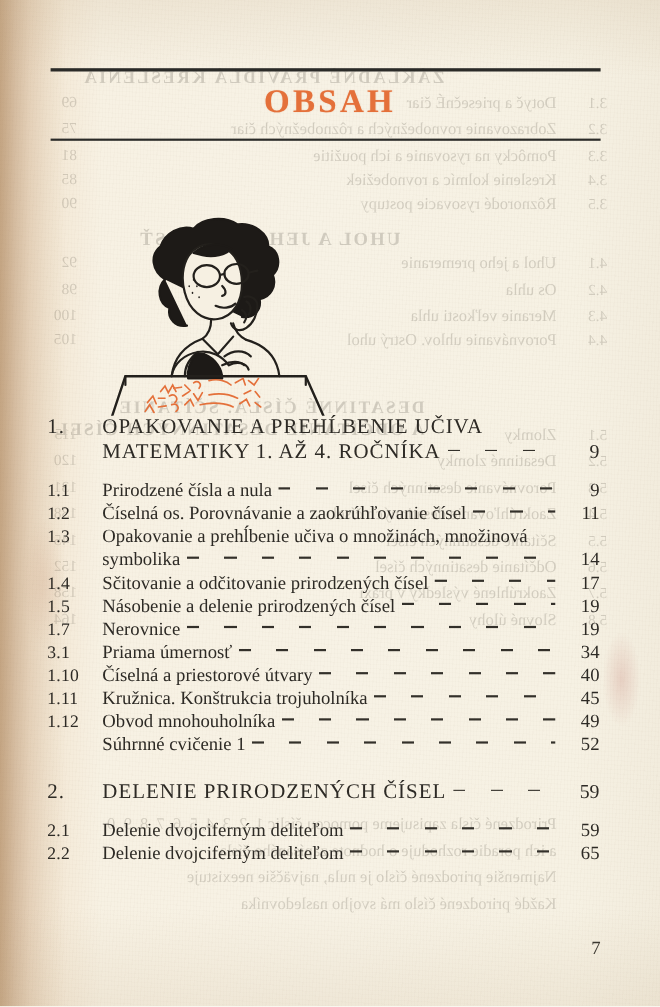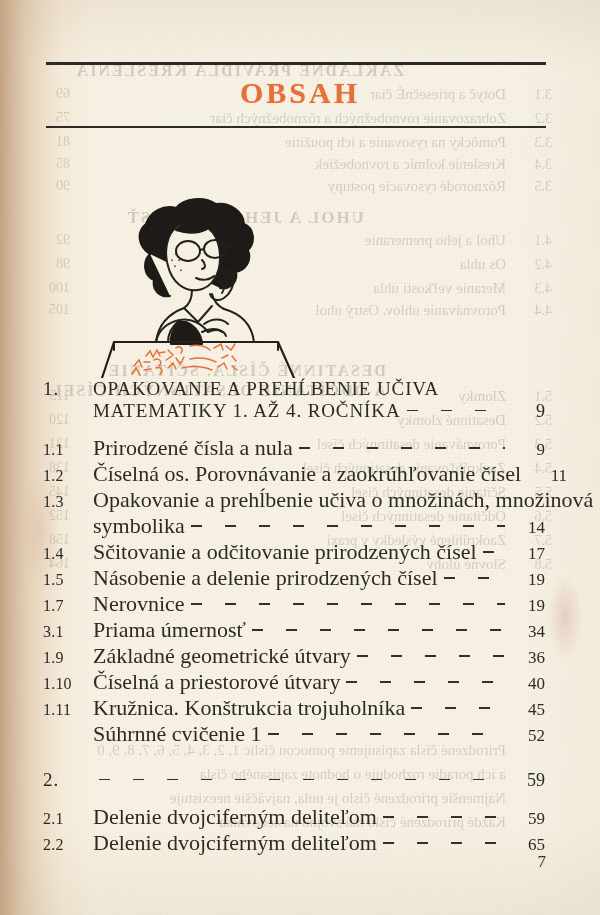--- a/index.html
+++ b/index.html
@@ -143,21 +143,21 @@
     color: #2d2a25;
   }
 
   .col-num {
     flex: 0 0 50px;
     font-size: 16px;
     letter-spacing: .2px;
   }
   .col-title {
     flex: 0 0 auto;
-    font-size: 22px;
+    font-size: 17px;
     white-space: nowrap;
   }
   .leaders {
     flex: 1 1 auto;
     position: relative;
     height: 1em;
     margin: 0 6px;
     overflow: hidden;
   }
   .leaders::before {
@@ -452,46 +452,47 @@
         <span class="leaders"></span>
         <span class="col-page">19</span>
       </div>
       <div class="toc-row">
         <span class="col-num">3.1</span>
         <span class="col-title">Priama úmernosť</span>
         <span class="leaders"></span>
         <span class="col-page">34</span>
       </div>
       <div class="toc-row">
-        <span class="col-num">1.9</span>
-        <span class="col-title">Základné geometrické útvary</span>
-        <span class="leaders"></span>
-        <span class="col-page">36</span>
-      </div>
-      <div class="toc-row">
         <span class="col-num">1.10</span>
         <span class="col-title">Číselná a priestorové útvary</span>
         <span class="leaders"></span>
         <span class="col-page">40</span>
       </div>
       <div class="toc-row">
         <span class="col-num">1.11</span>
         <span class="col-title">Kružnica. Konštrukcia trojuholníka</span>
         <span class="leaders"></span>
         <span class="col-page">45</span>
+      </div>
+      <div class="toc-row">
+        <span class="col-num">1.12</span>
+        <span class="col-title">Obvod mnohouholníka</span>
+        <span class="leaders"></span>
+        <span class="col-page">49</span>
       </div>
       <div class="toc-row cont">
         <span class="col-num"></span>
         <span class="col-title">Súhrnné cvičenie 1</span>
         <span class="leaders"></span>
         <span class="col-page">52</span>
       </div>
       <div class="spacer-md"></div>
       <div class="toc-row chapter">
         <span class="col-num">2.</span>
+        <span class="col-title">DELENIE PRIRODZENÝCH ČÍSEL</span>
         <span class="leaders"></span>
         <span class="col-page">59</span>
       </div>
       <div class="spacer-sm"></div>
       <div class="toc-row">
         <span class="col-num">2.1</span>
         <span class="col-title">Delenie dvojciferným deliteľom</span>
         <span class="leaders"></span>
         <span class="col-page">59</span>
       </div>

